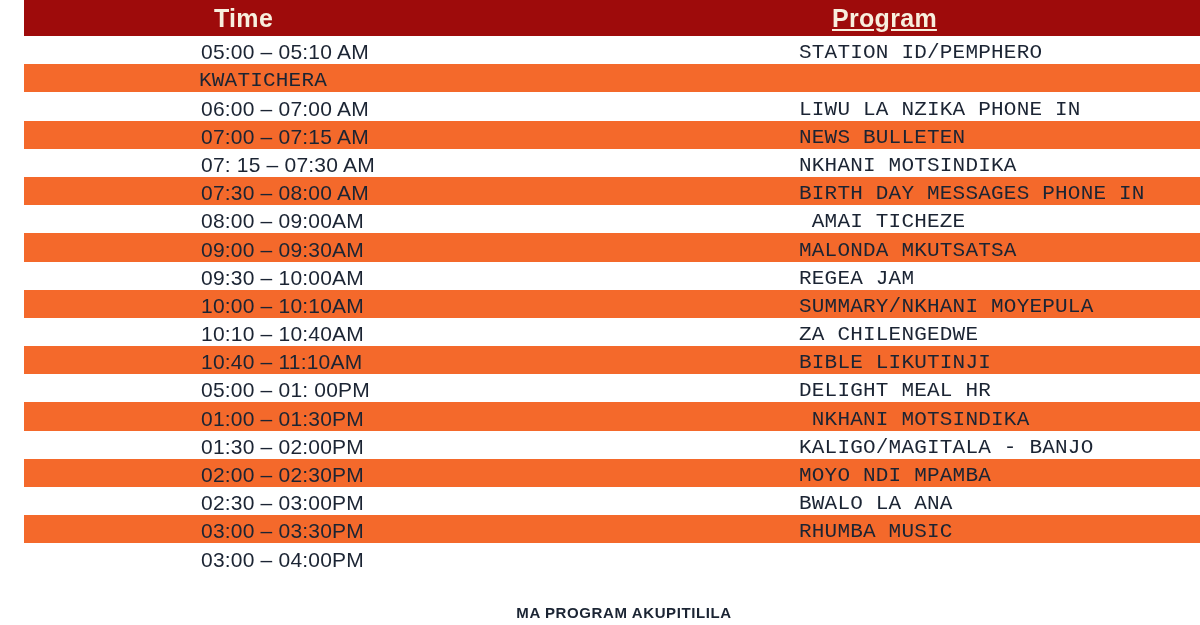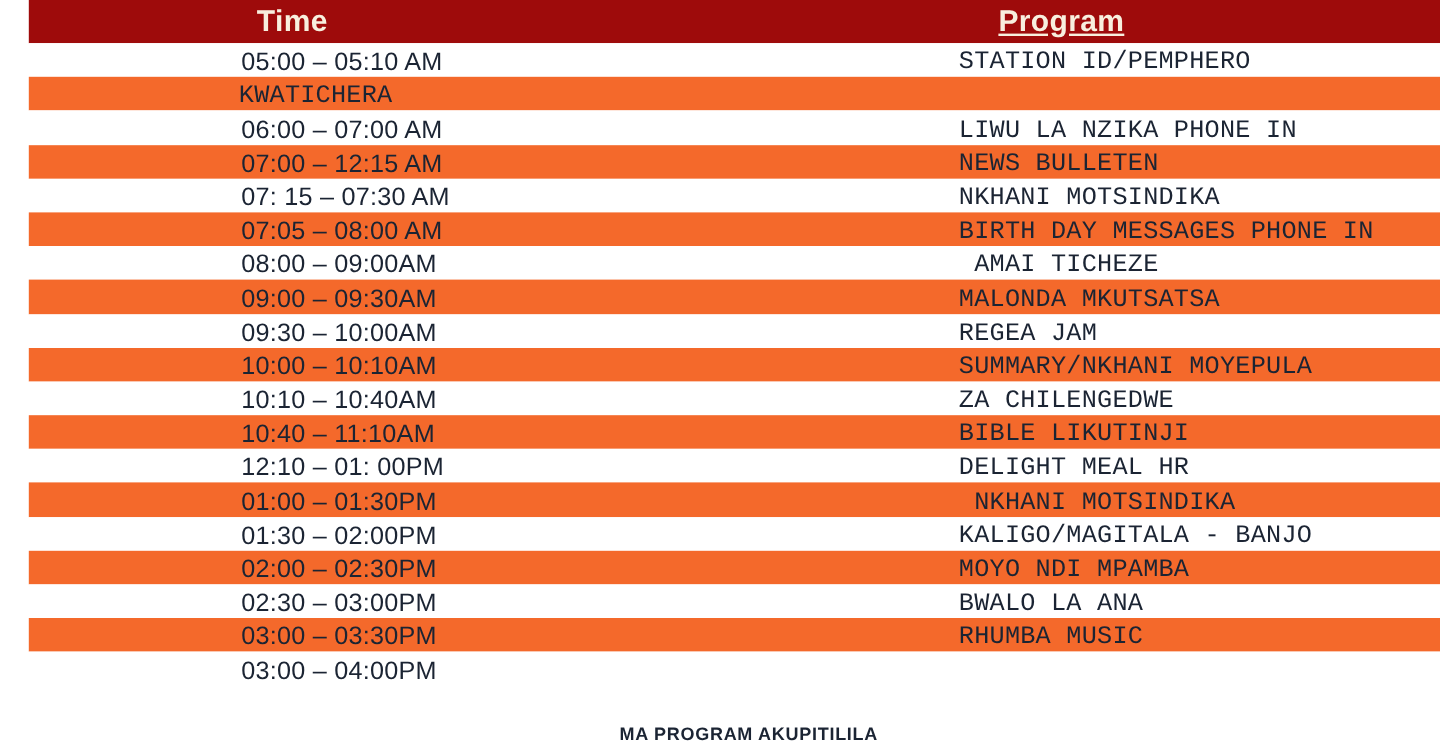--- a/index.html
+++ b/index.html
@@ -102,29 +102,29 @@
         <div class="cell-program">STATION ID/PEMPHERO</div>
       </div>
     <div class="row">
         <div class="cell-program">KWATICHERA</div>
       </div>
     <div class="row">
         <div class="cell-time">06:00 – 07:00 AM</div>
         <div class="cell-program">LIWU LA NZIKA PHONE IN</div>
       </div>
     <div class="row">
-        <div class="cell-time">07:00 – 12:15 AM</div>
+        <div class="cell-time">07:00 – 07:15 AM</div>
         <div class="cell-program">NEWS BULLETEN</div>
       </div>
     <div class="row">
         <div class="cell-time">07: 15 – 07:30 AM</div>
         <div class="cell-program">NKHANI MOTSINDIKA</div>
       </div>
     <div class="row">
-        <div class="cell-time">07:05 – 08:00 AM</div>
+        <div class="cell-time">07:30 – 08:00 AM</div>
         <div class="cell-program">BIRTH DAY MESSAGES PHONE IN</div>
       </div>
     <div class="row">
         <div class="cell-time">08:00 – 09:00AM</div>
         <div class="cell-program"> AMAI TICHEZE</div>
       </div>
     <div class="row">
         <div class="cell-time">09:00 – 09:30AM</div>
         <div class="cell-program">MALONDA MKUTSATSA</div>
       </div>
@@ -138,21 +138,21 @@
       </div>
     <div class="row">
         <div class="cell-time">10:10 – 10:40AM</div>
         <div class="cell-program">ZA CHILENGEDWE</div>
       </div>
     <div class="row">
         <div class="cell-time">10:40 – 11:10AM</div>
         <div class="cell-program">BIBLE LIKUTINJI</div>
       </div>
     <div class="row">
-        <div class="cell-time">12:10 – 01: 00PM</div>
+        <div class="cell-time">05:00 – 01: 00PM</div>
         <div class="cell-program">DELIGHT MEAL HR</div>
       </div>
     <div class="row">
         <div class="cell-time">01:00 – 01:30PM</div>
         <div class="cell-program"> NKHANI MOTSINDIKA</div>
       </div>
     <div class="row">
         <div class="cell-time">01:30 – 02:00PM</div>
         <div class="cell-program">KALIGO/MAGITALA - BANJO</div>
       </div>

